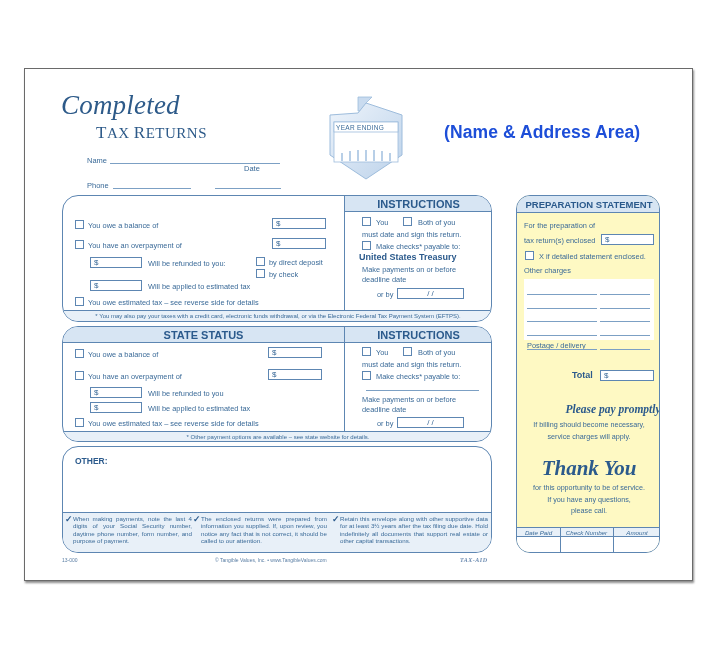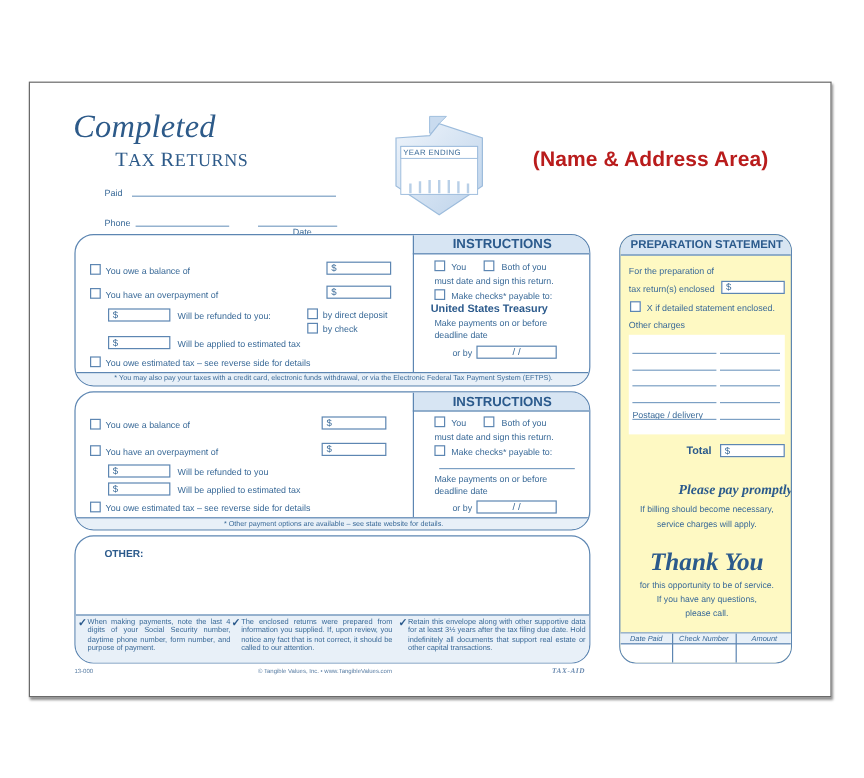--- a/index.html
+++ b/index.html
@@ -24,21 +24,21 @@
     font-family: "Liberation Serif", serif; font-size: 15px; color: #2d5a89;
     letter-spacing: 0.5px; font-variant: small-caps;
   }
   .title-tax .big { font-size: 17px; }
   .hdr-label { position: absolute; font-size: 7.5px; color: #3a6a98; }
   .hdr-line { position: absolute; border-bottom: 1px solid #7ca0c4; height: 1px; }
 
   .badge { position: absolute; left: 328px; top: 95px; width: 76px; height: 85px; }
   .name-area {
     position: absolute; left: 444px; top: 122px; font-weight: bold; font-size: 17.5px;
-    color: #b91c1c; letter-spacing: 0.1px;
+    color: #1d4ed8; letter-spacing: 0.1px;
   }
 
   
   .panel {
     position: absolute; border: 1px solid #5d86b2; background: #ffffff;
   }
   .panel-head {
     position: absolute; background: #d7e5f3; border-bottom: 1px solid #5d86b2;
     font-weight: bold; color: #2b5a8c; text-align: center; font-size: 11px;
   }
@@ -79,25 +79,25 @@
   .taxaid { position: absolute; font-family: "Liberation Serif", serif; font-style: italic; font-weight: bold; font-size: 6px; color: #6a8ab0; letter-spacing: 0.5px; }
 </style>
 </head>
 <body>
 
 <div class="envelope"></div>
 
 <div class="title-completed">Completed</div>
 <div class="title-tax"><span class="big">T</span><span>AX </span><span class="big">R</span><span>ETURNS</span></div>
 
-<span class="hdr-label" style="left:87px;top:156px;">Paid</span>
+<span class="hdr-label" style="left:87px;top:156px;">Name</span>
 <div class="hdr-line" style="left:110px;top:163px;width:170px;"></div>
 <span class="hdr-label" style="left:87px;top:181px;">Phone</span>
 <div class="hdr-line" style="left:113px;top:188px;width:78px;"></div>
-<span class="hdr-label" style="left:196px;top:189px;padding-left:48px;">Date</span>
+<span class="hdr-label" style="left:196px;top:164px;padding-left:48px;">Date</span>
 <div class="hdr-line" style="left:215px;top:188px;width:66px;"></div>
 
 <div class="badge">
   <svg width="76" height="85" viewBox="0 0 76 85">
     <defs>
       <linearGradient id="sg" x1="0" y1="0" x2="1" y2="1">
         <stop offset="0" stop-color="#eef4fb"></stop>
         <stop offset="1" stop-color="#bcd2ea"></stop>
       </linearGradient>
     </defs>
@@ -155,20 +155,21 @@
   <span class="t" style="left:296px;top:56px;font-size:9px;font-weight:bold;color:#2b5a8c;">United States Treasury</span>
   <span class="t" style="left:299px;top:69px;">Make payments on or before</span>
   <span class="t" style="left:299px;top:79px;">deadline date</span>
   <span class="t" style="left:314px;top:94px;">or by</span>
   <div class="dollar" style="left:334px;top:92px;width:67px;text-align:center;padding-left:0;">/       /</div>
 
   <div class="footnote-band" style="left:0;top:114px;width:430px;height:13px;line-height:11px;">* You may also pay your taxes with a credit card, electronic funds withdrawal, or via the Electronic Federal Tax Payment System (EFTPS).</div>
 </div>
 
 <div class="panel" style="left:62px;top:326px;width:430px;height:116px;border-radius:16px;overflow:hidden;">
+  <div class="panel-head" style="left:0;top:0;width:281px;height:16px;line-height:16px;">STATE STATUS</div>
   <div class="panel-head" style="left:281px;top:0;width:149px;height:16px;line-height:16px;">INSTRUCTIONS</div>
   <div class="vdiv" style="left:281px;top:0;height:104px;"></div>
 
   <div class="cb" style="left:12px;top:22px;"></div>
   <span class="t" style="left:25px;top:23px;">You owe a balance of</span>
   <div class="dollar" style="left:205px;top:20px;width:54px;">$</div>
 
   <div class="cb" style="left:12px;top:44px;"></div>
   <span class="t" style="left:25px;top:45px;">You have an overpayment of</span>
   <div class="dollar" style="left:205px;top:42px;width:54px;">$</div>
@@ -191,21 +192,21 @@
   <div class="hdr-line" style="left:303px;top:63px;width:113px;"></div>
   <span class="t" style="left:299px;top:68px;">Make payments on or before</span>
   <span class="t" style="left:299px;top:78px;">deadline date</span>
   <span class="t" style="left:314px;top:92px;">or by</span>
   <div class="dollar" style="left:334px;top:90px;width:67px;text-align:center;padding-left:0;">/       /</div>
 
   <div class="footnote-band" style="left:0;top:104px;width:430px;height:12px;line-height:10px;">* Other payment options are available – see state website for details.</div>
 </div>
 
 <div class="panel" style="left:62px;top:446px;width:430px;height:107px;border-radius:16px;overflow:hidden;">
-  <span class="abs" style="left:24px;top:9px;font-size:8.5px;font-weight:bold;color:#2b5a8c;">OTHER:</span>
+  <span class="abs" style="left:12px;top:9px;font-size:8.5px;font-weight:bold;color:#2b5a8c;">OTHER:</span>
   <div class="abs" style="left:10px;top:20px;width:410px;height:44px;"></div>
   <div class="note-band" style="left:0;top:65px;width:430px;height:42px;">
     <span class="check" style="left:2px;top:1px;">✓</span>
     <div class="note-col" style="left:10px;top:2px;width:119px;">
         <p>When making payments, note the last 4 digits of your Social Security number, daytime phone number, form number, and purpose of payment.</p>
       </div>
     <span class="check" style="left:130px;top:1px;">✓</span>
     <div class="note-col" style="left:138px;top:2px;width:126px;">
         <p>The enclosed returns were prepared from information you supplied. If, upon review, you notice any fact that is not correct, it should be called to our attention.</p>
       </div>
@@ -218,21 +219,21 @@
 
 <div class="panel prep-body" style="left:516px;top:195px;width:144px;height:358px;border-radius:14px;overflow:hidden;">
   <div class="panel-head" style="left:0;top:0;width:144px;height:17px;line-height:17px;font-size:9.5px;">PREPARATION STATEMENT</div>
   <span class="t" style="left:7px;top:25px;">For the preparation of</span>
   <span class="t" style="left:7px;top:40px;">tax return(s) enclosed</span>
   <div class="dollar" style="left:84px;top:38px;width:53px;">$</div>
   <div class="cb" style="left:8px;top:55px;"></div>
   <span class="t" style="left:22px;top:56px;">X if detailed statement enclosed.</span>
   <span class="t" style="left:7px;top:70px;">Other charges</span>
 
-  <div class="charges-box" style="left:7px;top:83px;width:130px;height:83px;">
+  <div class="charges-box" style="left:7px;top:83px;width:130px;height:61px;">
     <div class="chg-line" style="left:3px;top:15px;width:70px;"></div>
     <div class="chg-line" style="left:76px;top:15px;width:50px;"></div>
     <div class="chg-line" style="left:3px;top:29px;width:70px;"></div>
     <div class="chg-line" style="left:76px;top:29px;width:50px;"></div>
     <div class="chg-line" style="left:3px;top:42px;width:70px;"></div>
     <div class="chg-line" style="left:76px;top:42px;width:50px;"></div>
     <div class="chg-line" style="left:3px;top:56px;width:70px;"></div>
     <div class="chg-line" style="left:76px;top:56px;width:50px;"></div>
     <span class="t" style="left:3px;top:62px;">Postage / delivery</span>
     <div class="chg-line" style="left:3px;top:70px;width:70px;"></div>

